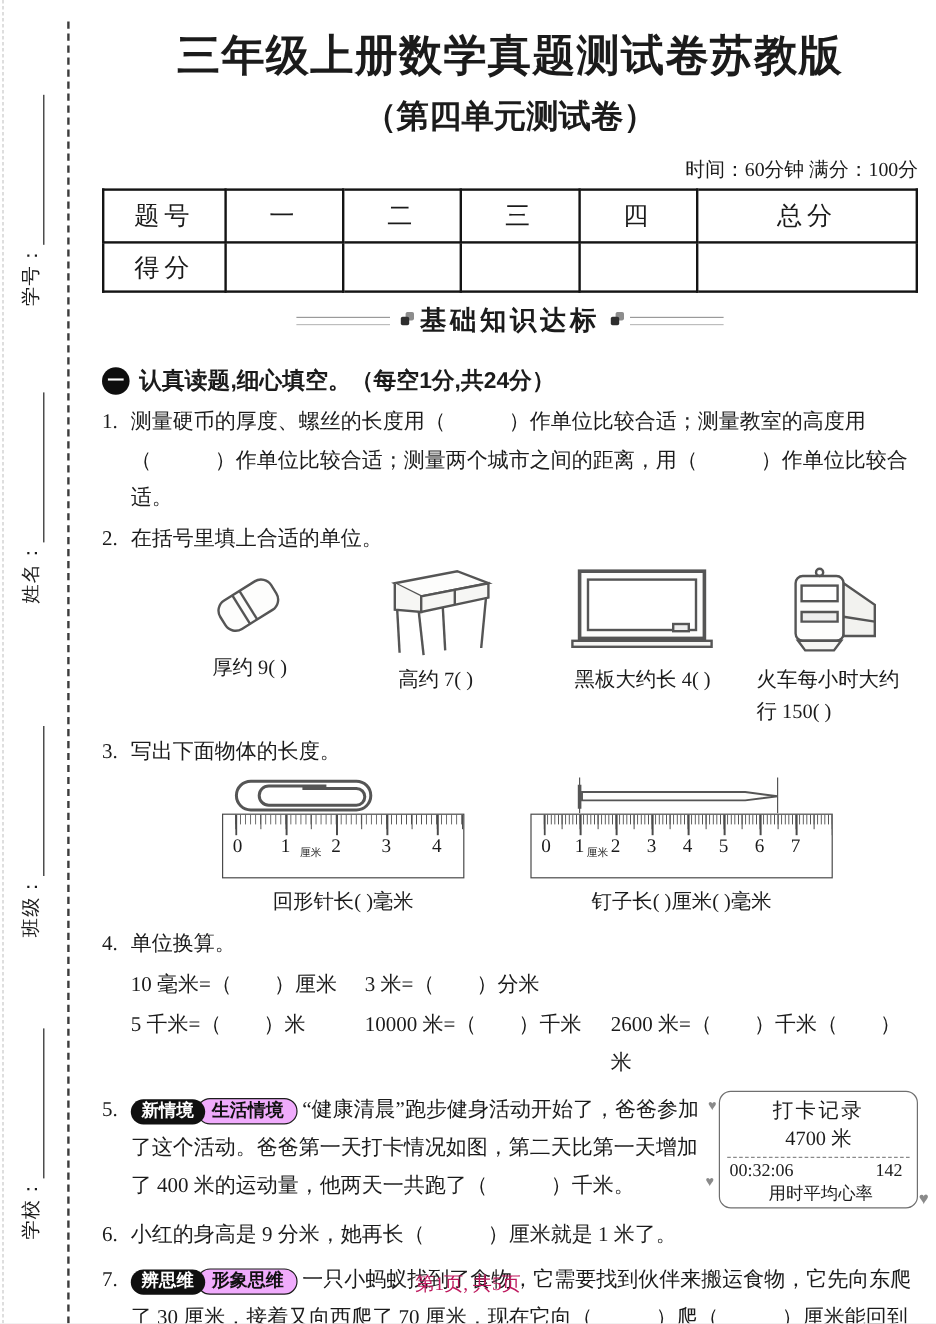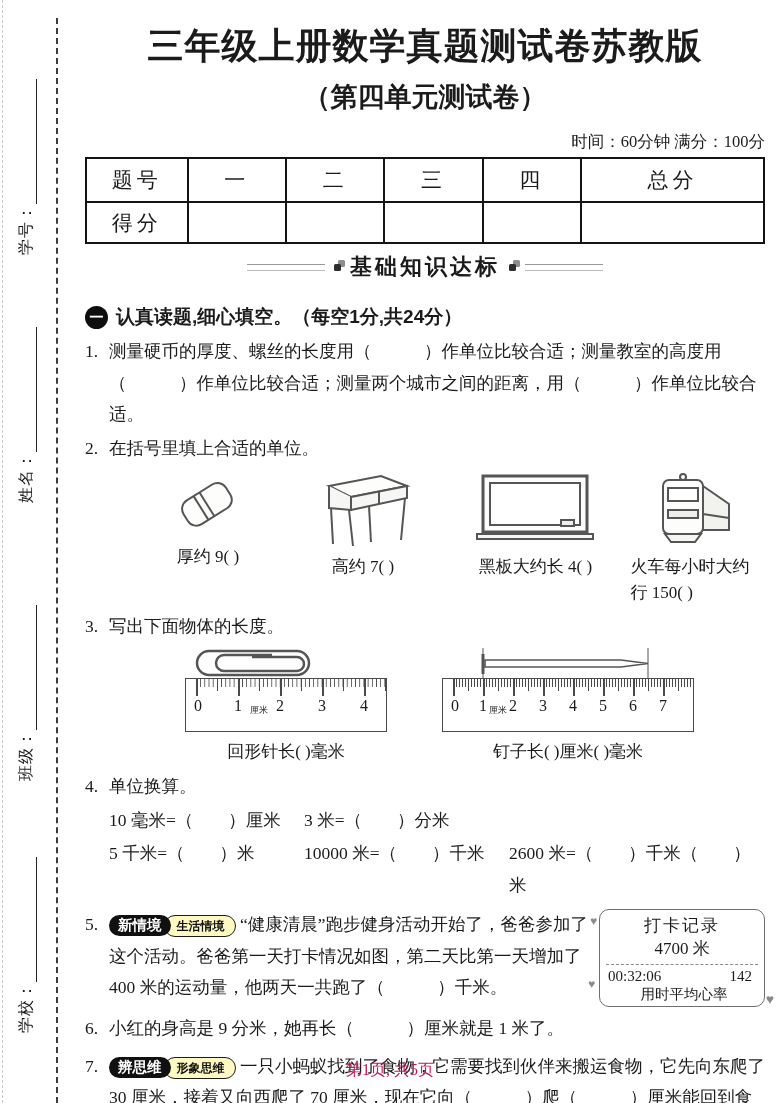--- a/index.html
+++ b/index.html
@@ -35,23 +35,23 @@
           font-size:14px;line-height:23px;text-align:center;flex:0 0 auto;
           font-family:"Liberation Sans",sans-serif;font-weight:700;}
   .part-title{font-family:"Liberation Sans","DejaVu Sans",sans-serif;font-weight:700;font-size:19px;}
   
   .q{display:flex;margin-top:6px;font-size:17.5px;line-height:1.8;}
   .qnum{flex:0 0 24px;font-weight:400;}
   .qbody{flex:1;}
   .badge-dark{display:inline-block;background:#101010;color:#fff;border-radius:11px;
               padding:0 9px;font-family:"Liberation Sans",sans-serif;font-weight:700;font-size:14.5px;
               line-height:21px;position:relative;z-index:2;}
-  .badge-light{display:inline-block;background:#fef9c3;color:#111;border:1.5px solid #1c1c1c;border-radius:11px;
+  .badge-light{display:inline-block;background:#f0abfc;color:#111;border:1.5px solid #1c1c1c;border-radius:11px;
                padding:0 10px 0 12px;margin-left:-7px;font-family:"Liberation Sans",sans-serif;
-               font-weight:700;font-size:12px;line-height:20px;position:relative;z-index:1;}
+               font-weight:700;font-size:15px;line-height:20px;position:relative;z-index:1;}
   
   .pic-row{display:flex;padding-left:48px;margin-top:6px;}
   .pic-cell{flex:1;display:flex;flex-direction:column;align-items:center;}
   .pic-cap{font-size:17px;margin-top:6px;text-align:left;line-height:1.55;}
   svg.lineart{stroke:#555;fill:none;stroke-width:2;}
   
   .fig-row{display:flex;justify-content:flex-start;gap:55px;padding-left:100px;margin-top:4px;}
   .figure{display:flex;flex-direction:column;align-items:center;}
   .above{position:relative;width:100%;height:32px;}
   .ruler{position:relative;border:1.5px solid #4a4a4a;background:#fff;}

